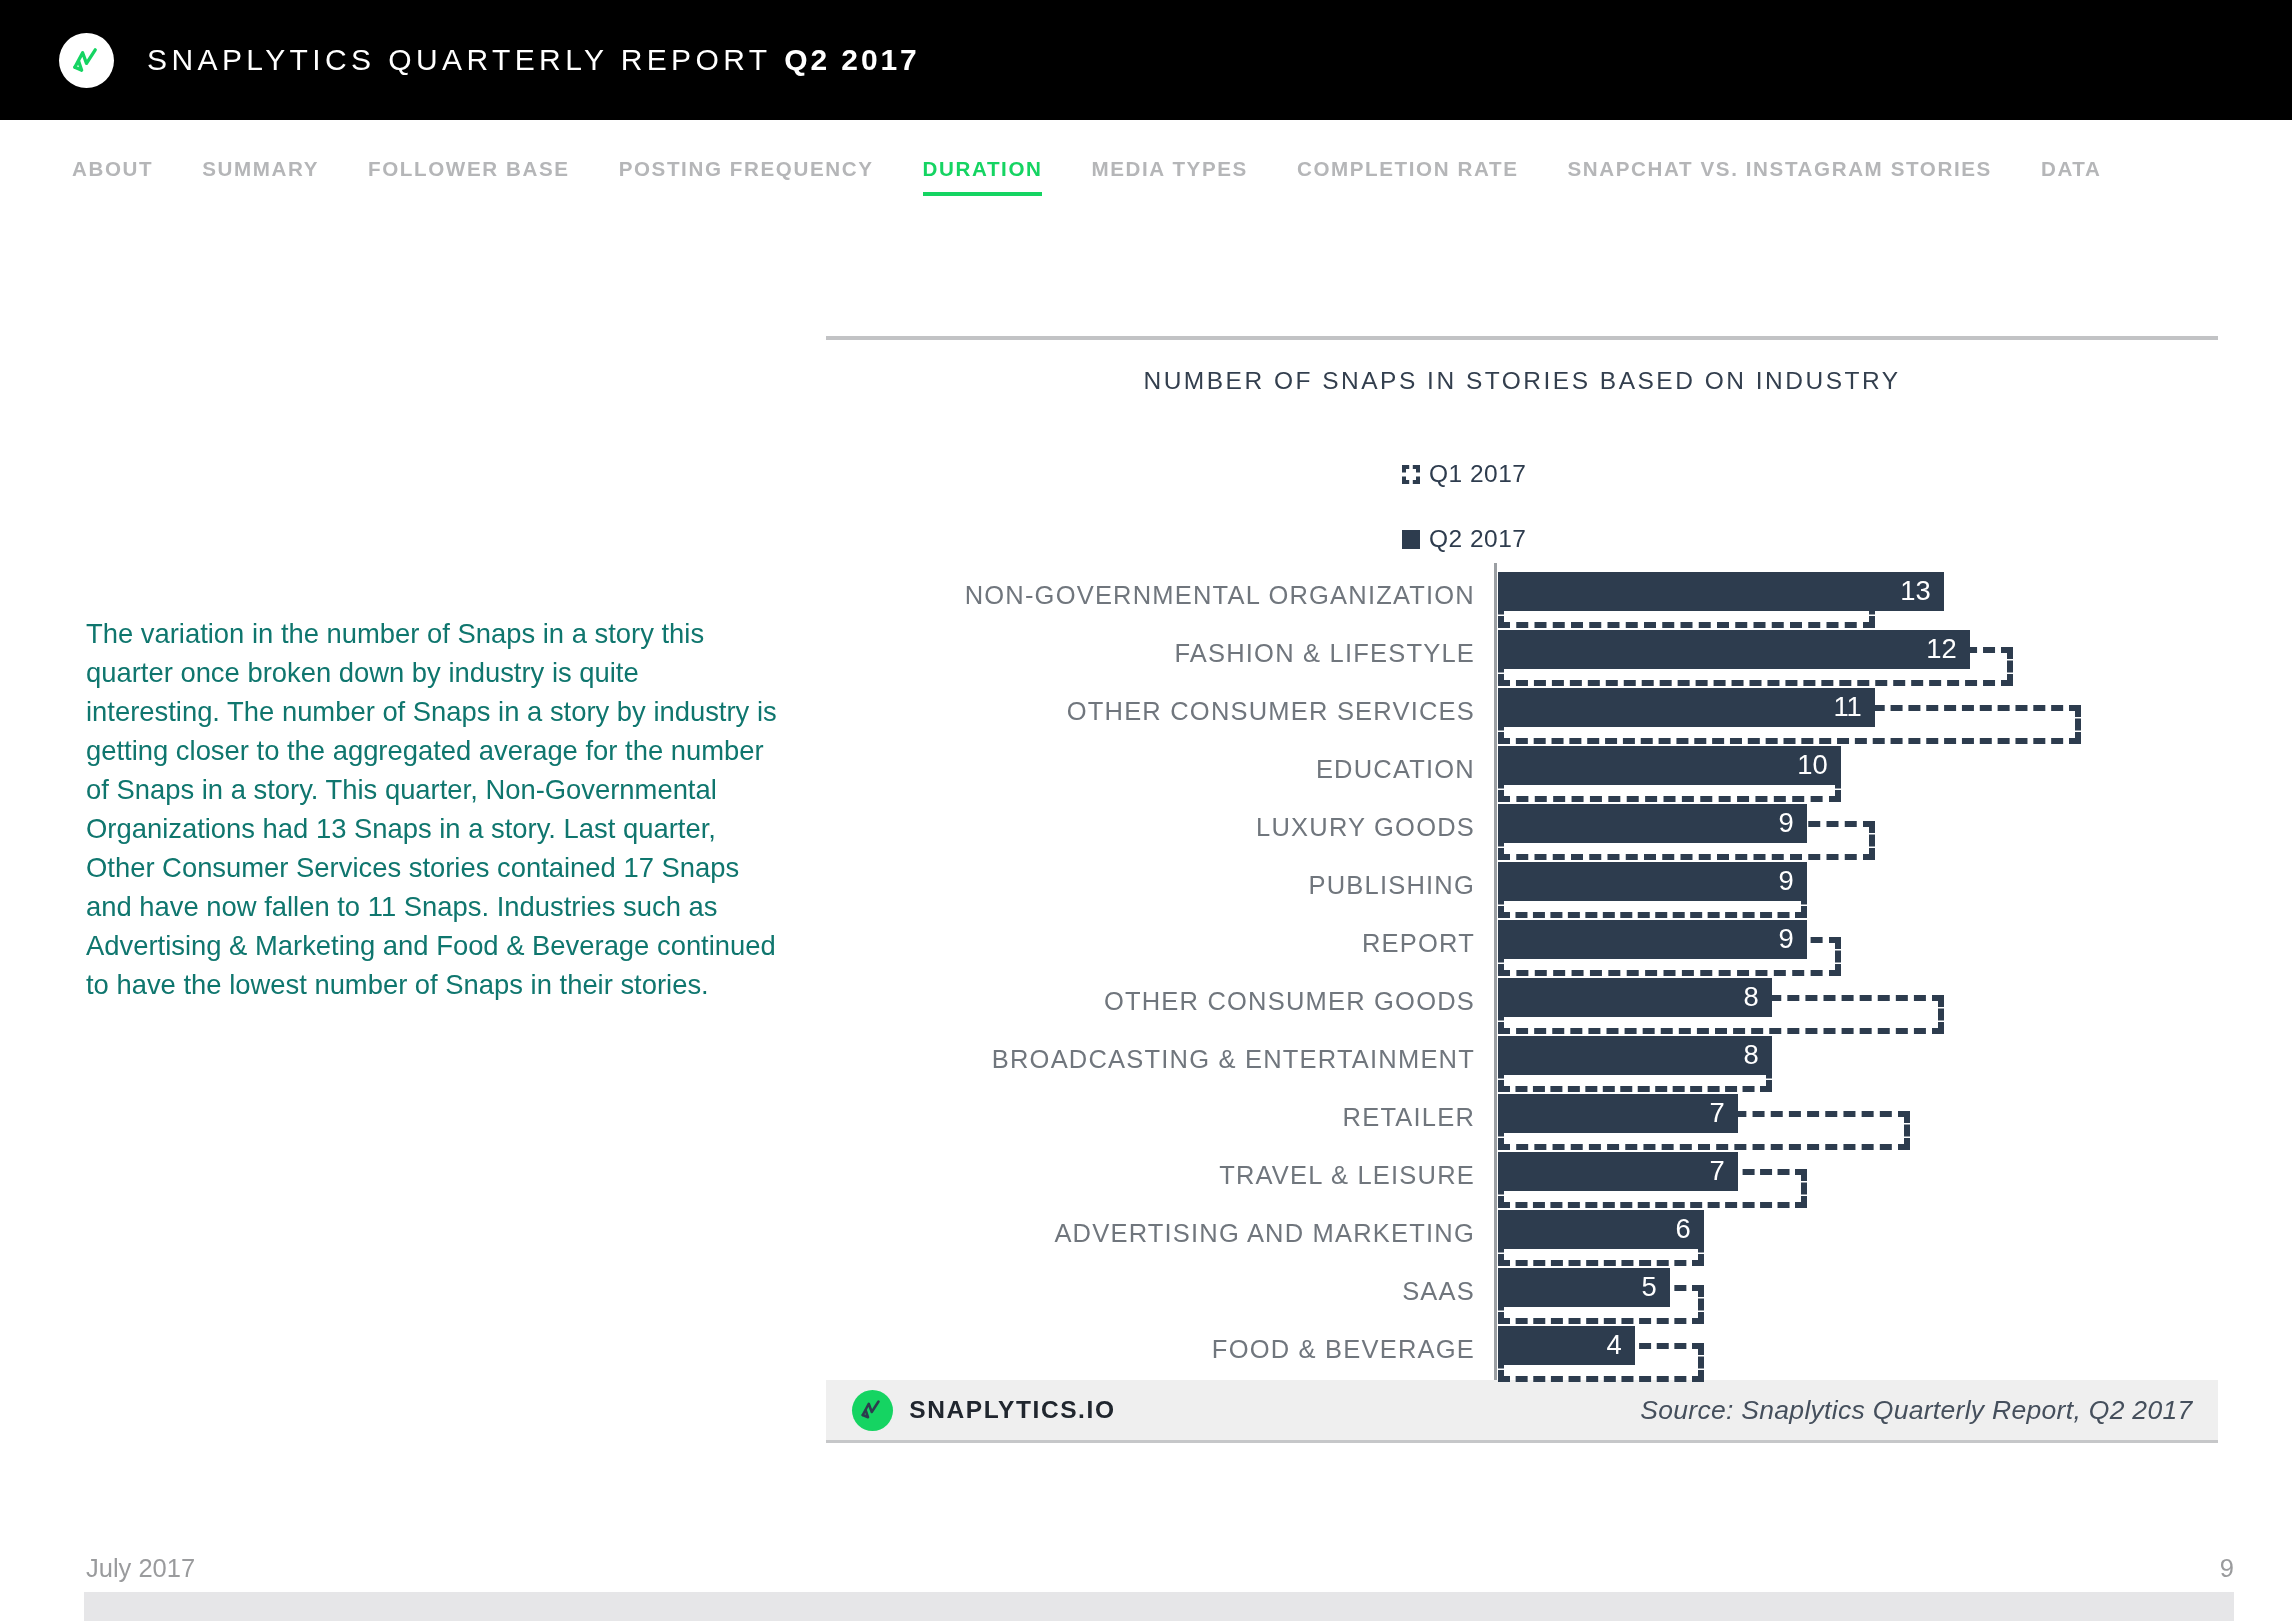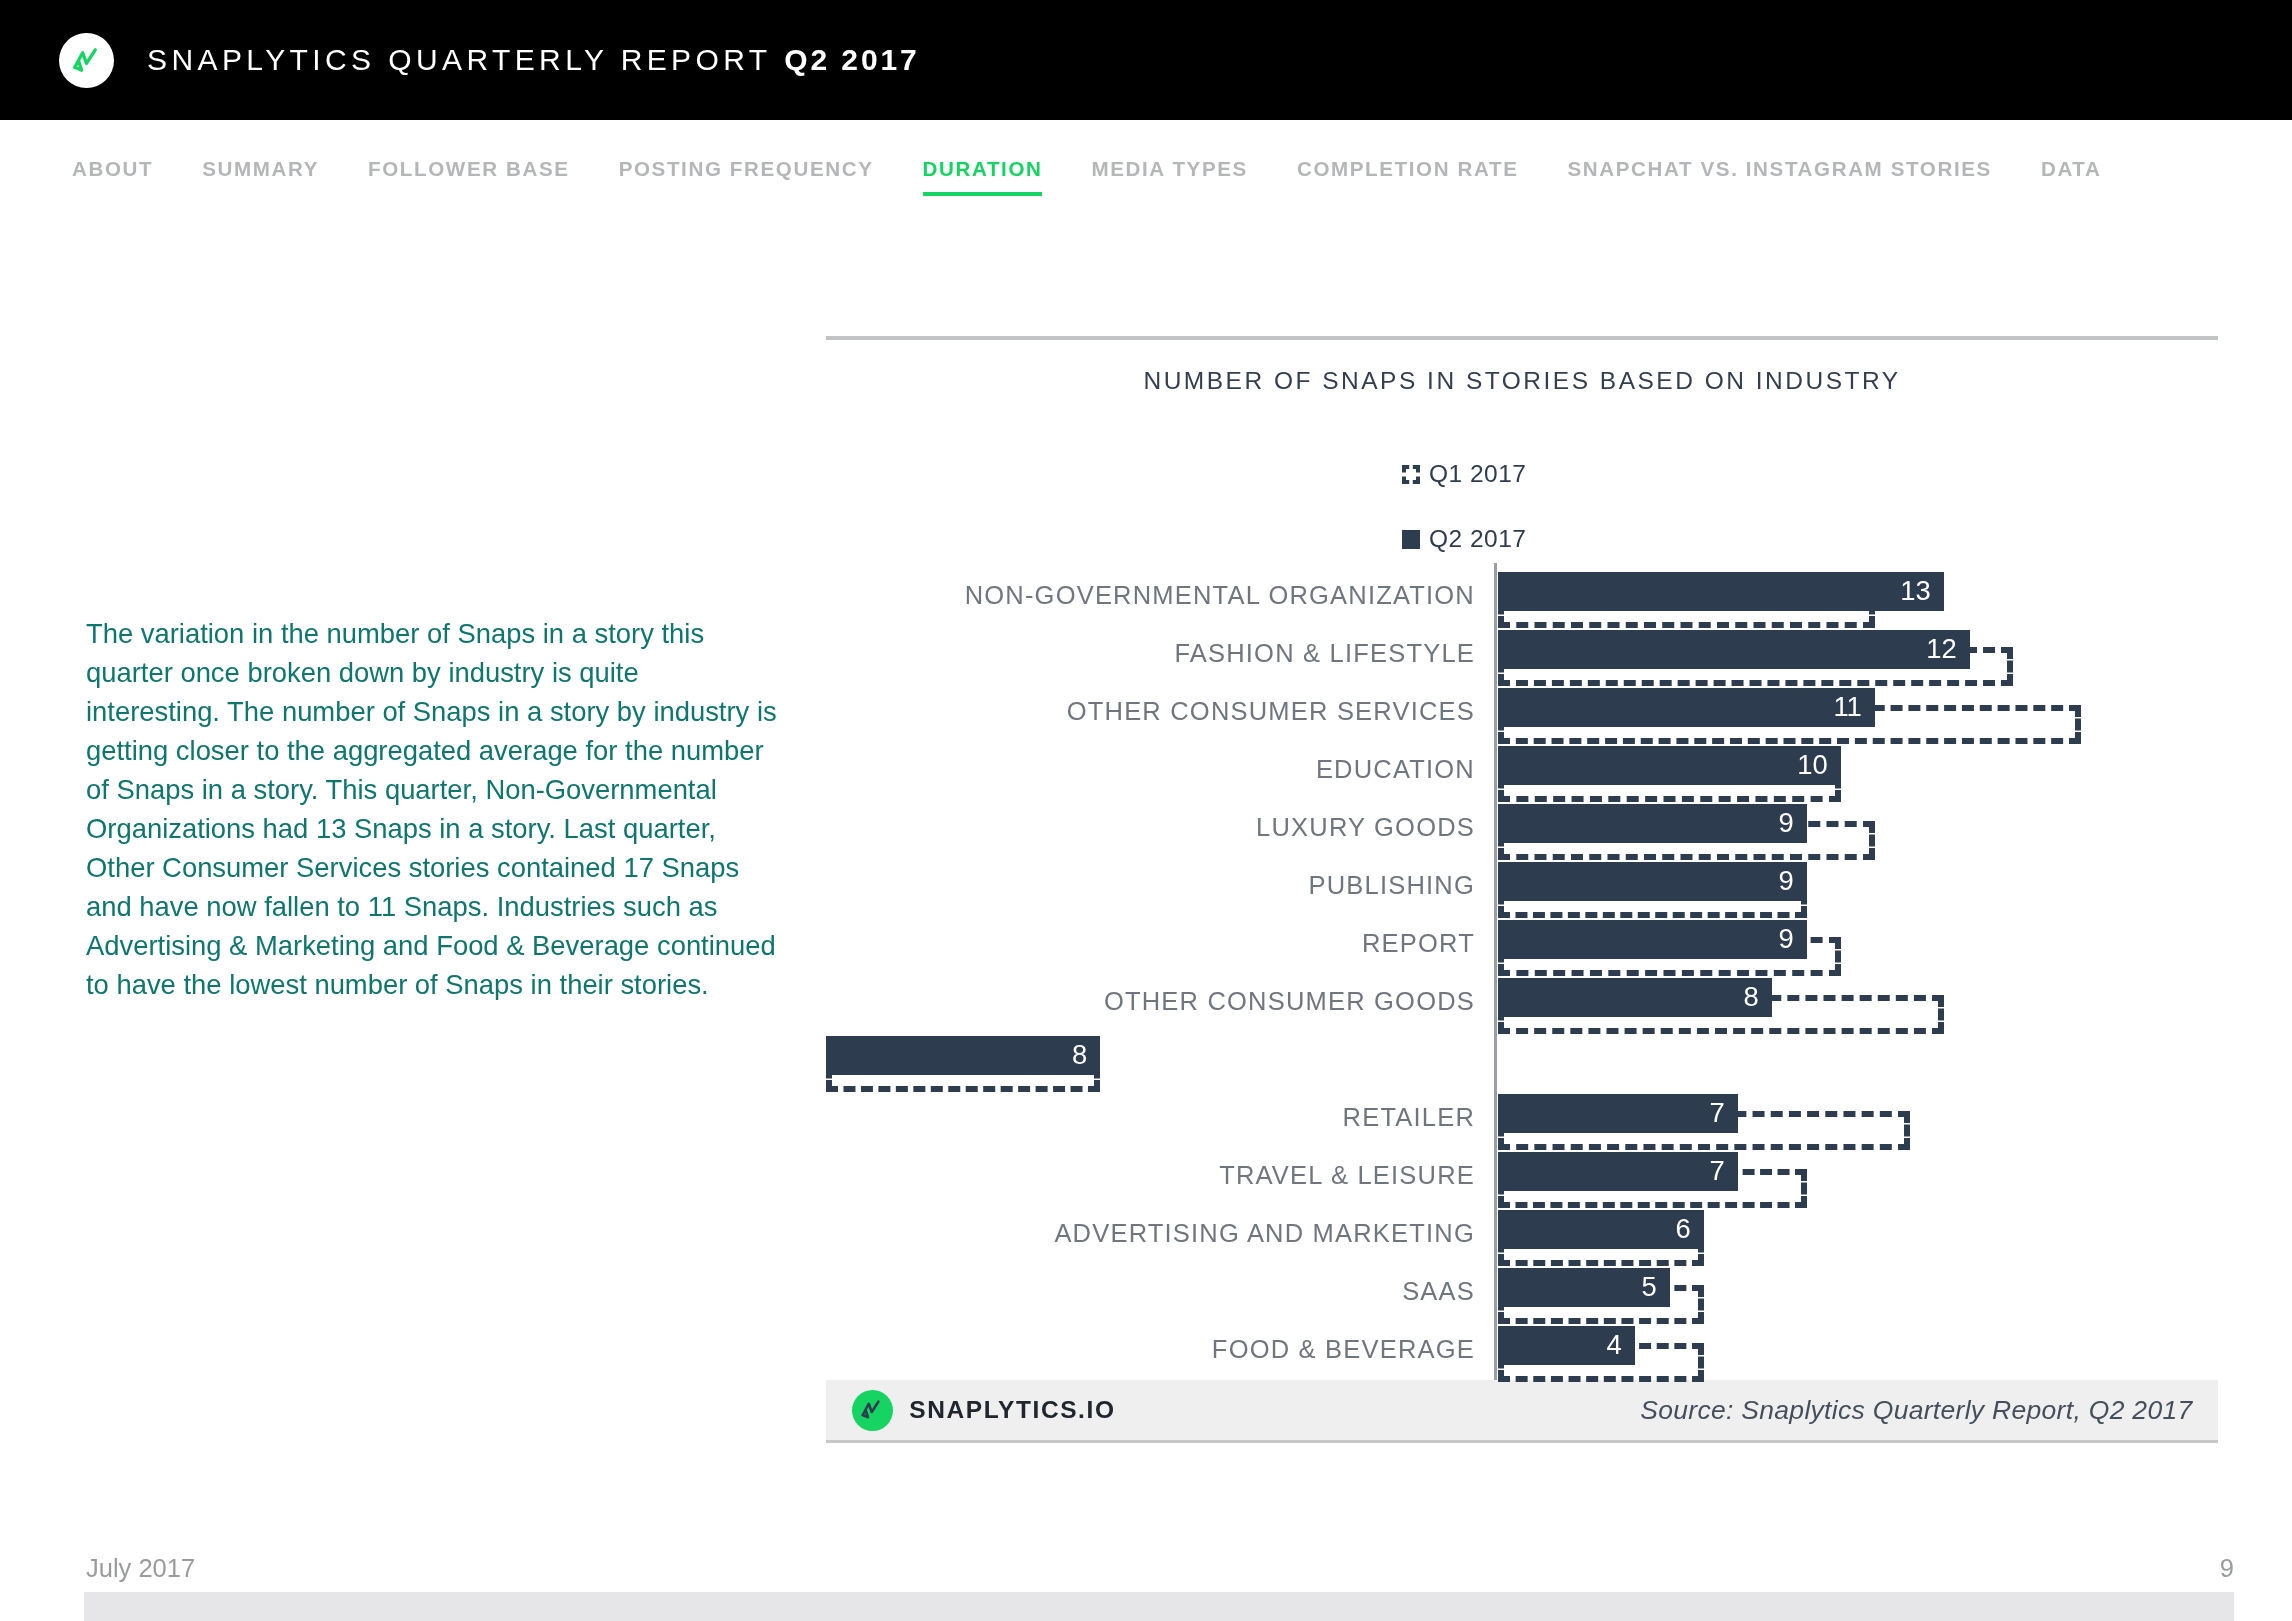--- a/index.html
+++ b/index.html
@@ -219,20 +219,21 @@
         <div class="chart-row">
           <div class="row-label">OTHER CONSUMER GOODS</div>
           <div class="bar-area">
             <div class="bar-dashed" style="width: 446px;"></div>
             <div class="bar-solid" style="width: 274px;">
               <span>8</span>
             </div>
           </div>
         </div>
         <div class="chart-row">
+          <div class="row-label">BROADCASTING &amp; ENTERTAINMENT</div>
           <div class="bar-area">
             <div class="bar-dashed" style="width: 274px;"></div>
             <div class="bar-solid" style="width: 274px;">
               <span>8</span>
             </div>
           </div>
         </div>
         <div class="chart-row">
           <div class="row-label">RETAILER</div>
           <div class="bar-area">

